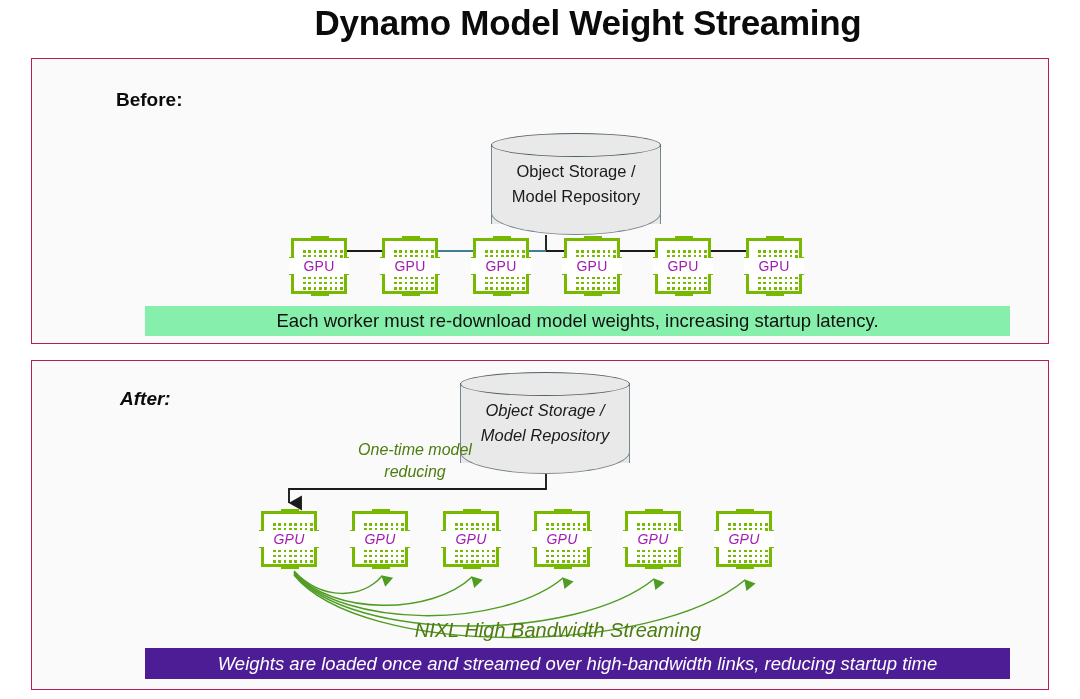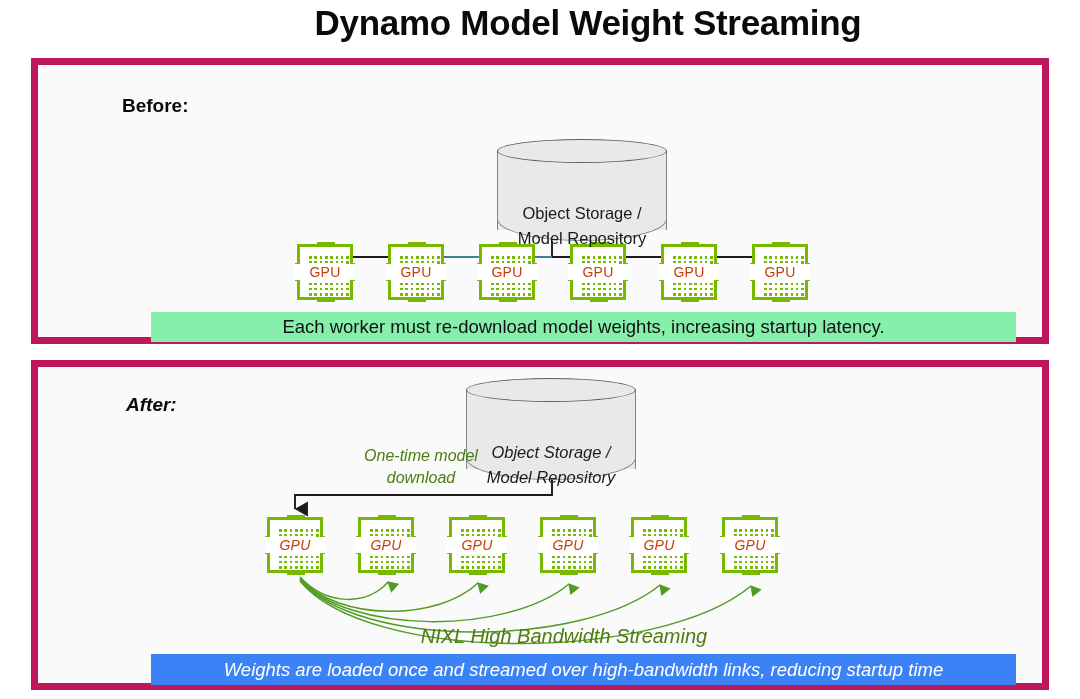--- a/index.html
+++ b/index.html
@@ -29,21 +29,21 @@
     font-weight: bold;
     letter-spacing: -0.3px;
     color: #0b0b0b;
     padding-left: 48px;
   }
 
   
   .panel {
     position: absolute;
     background: #fafafa;
-    border: 7px solid #be185d;
+    border: 1px solid #be185d;
     box-sizing: border-box;
   }
   #panel-before { left: 31px; top: 58px; width: 1018px; height: 286px; }
   #panel-after  { left: 31px; top: 360px; width: 1018px; height: 330px; font-style: italic; }
 
   .phase-label {
     position: absolute;
     font-size: 19px;
     font-weight: bold;
     color: #0b0b0b;
@@ -88,21 +88,20 @@
   }
   .cyl-text {
     position: absolute;
     left: 0; top: 26px;
     width: 170px;
     text-align: center;
     font-size: 16.5px;
     line-height: 25px;
     color: #1b1b1b;
     z-index: 4;
-    margin-top: 36px;
   }
   #cylinder-before { left: 459px; top: 74px; }
   #cylinder-after  { left: 459px; top: 371px; }
 
   
   .gpu {
     position: absolute;
     width: 60px;
     height: 60px;
   }
@@ -139,21 +138,21 @@
       repeating-linear-gradient(to bottom, #000 0 2.6px, transparent 2.6px 5.3px);
     mask-composite: intersect;
   }
   .gpu-label {
     position: absolute;
     left: 0; top: 22px;
     width: 60px;
     text-align: center;
     font-size: 14px;
     font-weight: normal;
-    color: #c2410c;
+    color: #a21caf;
     background: #ffffff;
     line-height: 16px;
     z-index: 3;
     letter-spacing: 0.2px;
   }
   .gpu-label-pad {
     position: absolute;
     left: 12px; top: 21px;
     width: 36px; height: 18px;
     background: #ffffff;
@@ -179,21 +178,21 @@
     font-size: 18.5px;
     line-height: 30px;
     color: #111111;
   }
   .caption-green {
     position: absolute;
     left: 113px;
     top: 287px;
     width: 865px;
     height: 31px;
-    background: #3b82f6;
+    background: #4c1d95;
     text-align: center;
     font-size: 18.5px;
     line-height: 31px;
     color: #ffffff;
   }
   .mid-label {
     position: absolute;
     text-align: center;
     font-size: 16px;
     line-height: 22px;
@@ -331,21 +330,21 @@
     <div class="cyl-bottom"></div>
     <div class="cyl-top"></div>
     <div class="cyl-text">
       <div>Object Storage /</div>
       <div>Model Repository</div>
     </div>
   </div>
 
   <div class="mid-label" id="label-one-time">
     <div>One-time model</div>
-    <div>download</div>
+    <div>reducing</div>
   </div>
 
   <svg class="svg-layer" width="1018" height="330">
     <defs>
       <marker id="ahBlack2" markerWidth="9" markerHeight="9" refX="4.5" refY="7.4" orient="auto">
         <path d="M0.6,0.6 L4.5,7.6 L8.4,0.6 Z" fill="#1b1b1b"></path>
       </marker>
     </defs>
     <path d="M514,113 L514,128 L257,128 L257,142" stroke="#1b1b1b" stroke-width="1.9" fill="none" marker-end="url(#ahBlack2)"></path>
   </svg>

